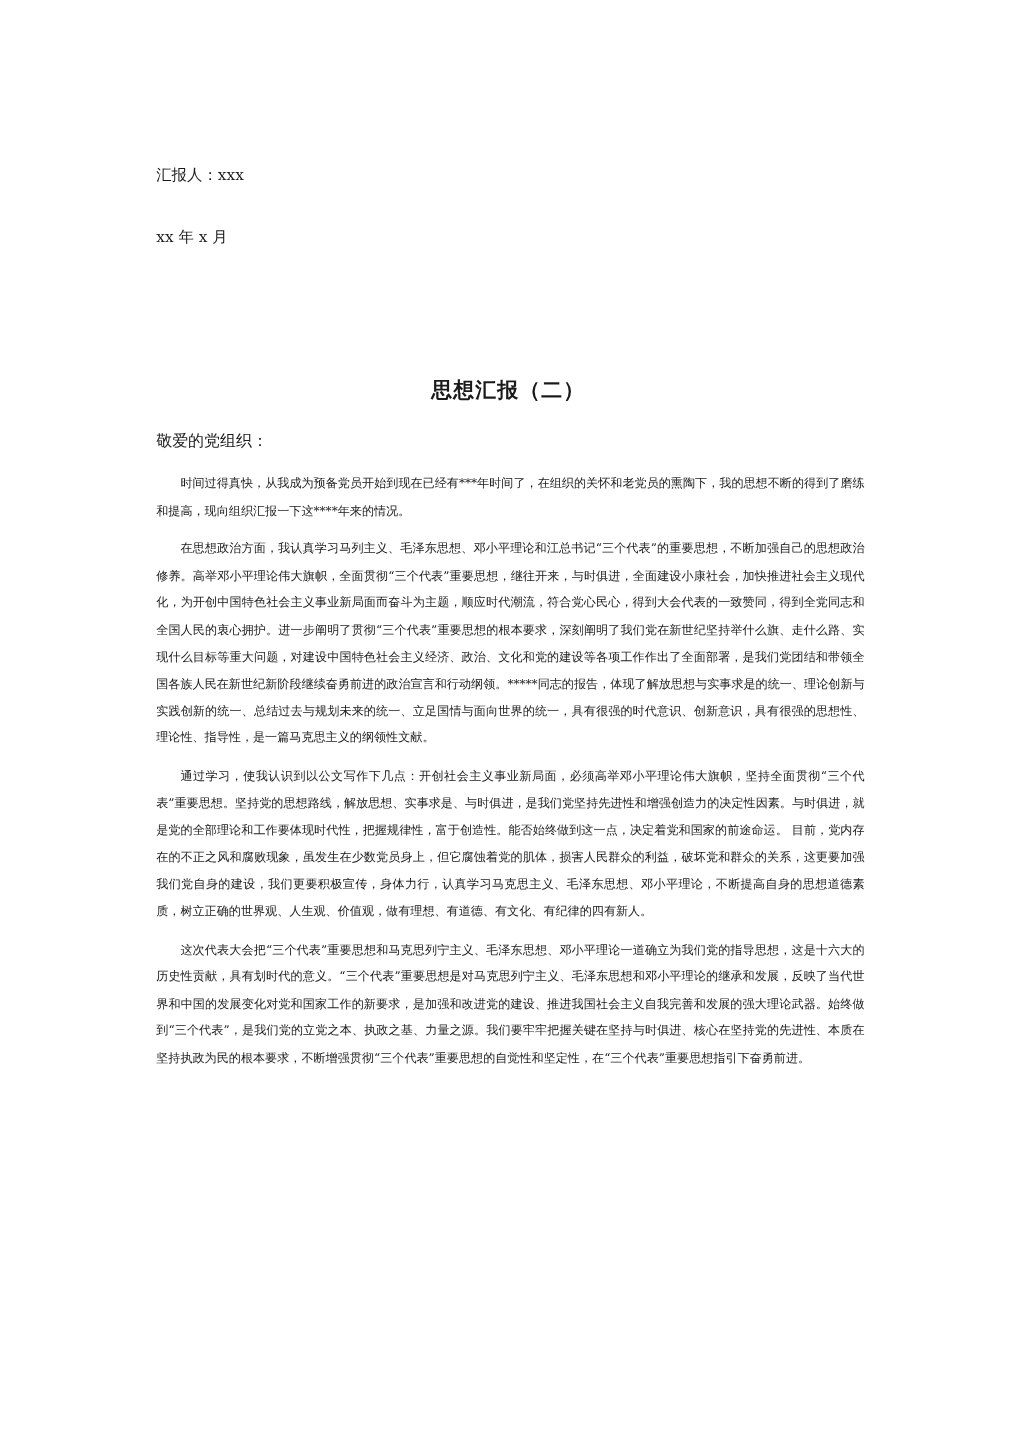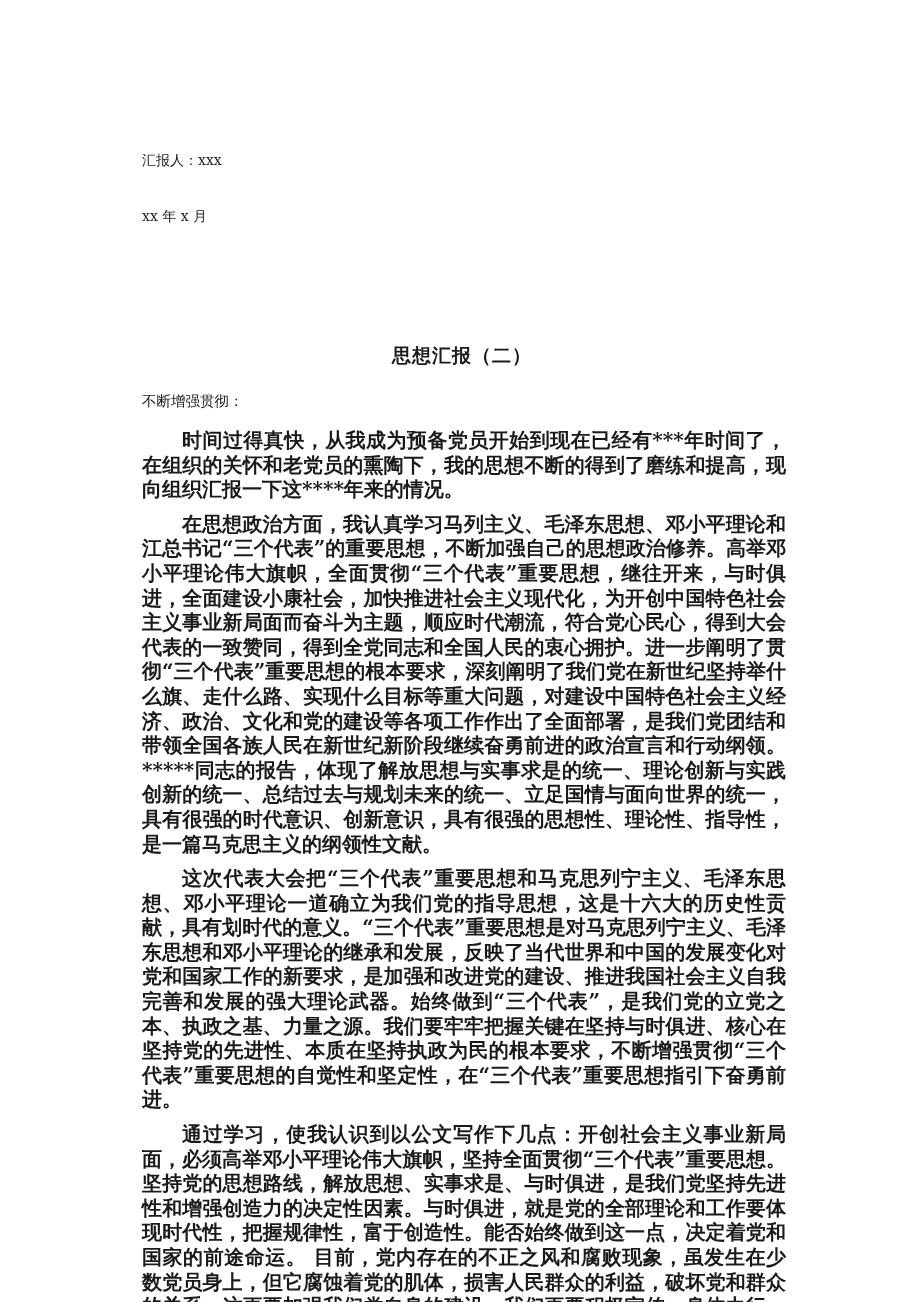--- a/index.html
+++ b/index.html
@@ -5,38 +5,38 @@
   html, body { margin: 0; padding: 0; background: #ffffff; }
   body { width: 920px; height: 1302px; position: relative; overflow: hidden;
          font-family: "DejaVu Serif", "Liberation Serif", serif; color: #1a1a1a; }
   .page { position: absolute; left: 2px; top: 0; width: 920px; height: 1119px; }
   .meta-line { position: absolute; left: 140px; font-size: 14px; line-height: 20px; }
   .title { position: absolute; left: 0; width: 920px; top: 342px; text-align: center;
            font-family: "DejaVu Sans", "Liberation Sans", sans-serif; font-weight: bold;
            font-size: 19px; line-height: 26px; letter-spacing: 1px; }
   .salutation { position: absolute; left: 140px; top: 390px; font-size: 14.5px; line-height: 22px; }
   .body-text { position: absolute; left: 140px; width: 644px; top: 428px; }
-  .para { margin: 0 0 10px 0; font-size: 20px; line-height: 24.6px; text-indent: 2em;
-          text-align: justify; text-justify: inter-character; font-weight: bold; }
+  .para { margin: 0 0 10px 0; font-size: 11px; line-height: 24.6px; text-indent: 2em;
+          text-align: justify; text-justify: inter-character; }
   .watermark { position: absolute; left: 200px; top: 598px; width: 580px; height: 90px;
                font-family: "DejaVu Sans", "Liberation Sans", sans-serif; font-size: 78px;
                line-height: 90px; color: rgba(150,150,150,0.13); letter-spacing: 2px;
                white-space: nowrap; pointer-events: none; user-select: none; }
 </style>
 </head>
 <body>
 
 <div class="page">
   <div class="meta-line" style="top:150px;">汇报人：xxx</div>
   <div class="meta-line" style="top:186px;margin-top:20px;">xx 年 x 月</div>
 
   <div class="title">思想汇报（二）</div>
 
-  <div class="salutation">不断增强贯彻：</div>
+  <div class="salutation">敬爱的党组织：</div>
 
   <div class="body-text">
     <p class="para">时间过得真快，从我成为预备党员开始到现在已经有***年时间了，在组织的关怀和老党员的熏陶下，我的思想不断的得到了磨练和提高，现向组织汇报一下这****年来的情况。</p>
     <p class="para">在思想政治方面，我认真学习马列主义、毛泽东思想、邓小平理论和江总书记“三个代表”的重要思想，不断加强自己的思想政治修养。高举邓小平理论伟大旗帜，全面贯彻“三个代表”重要思想，继往开来，与时俱进，全面建设小康社会，加快推进社会主义现代化，为开创中国特色社会主义事业新局面而奋斗为主题，顺应时代潮流，符合党心民心，得到大会代表的一致赞同，得到全党同志和全国人民的衷心拥护。进一步阐明了贯彻“三个代表”重要思想的根本要求，深刻阐明了我们党在新世纪坚持举什么旗、走什么路、实现什么目标等重大问题，对建设中国特色社会主义经济、政治、文化和党的建设等各项工作作出了全面部署，是我们党团结和带领全国各族人民在新世纪新阶段继续奋勇前进的政治宣言和行动纲领。*****同志的报告，体现了解放思想与实事求是的统一、理论创新与实践创新的统一、总结过去与规划未来的统一、立足国情与面向世界的统一，具有很强的时代意识、创新意识，具有很强的思想性、理论性、指导性，是一篇马克思主义的纲领性文献。</p>
+    <p class="para">通过学习，使我认识到以公文写作下几点：开创社会主义事业新局面，必须高举邓小平理论伟大旗帜，坚持全面贯彻“三个代表”重要思想。坚持党的思想路线，解放思想、实事求是、与时俱进，是我们党坚持先进性和增强创造力的决定性因素。与时俱进，就是党的全部理论和工作要体现时代性，把握规律性，富于创造性。能否始终做到这一点，决定着党和国家的前途命运。 目前，党内存在的不正之风和腐败现象，虽发生在少数党员身上，但它腐蚀着党的肌体，损害人民群众的利益，破坏党和群众的关系，这更要加强我们党自身的建设，我们更要积极宣传，身体力行，认真学习马克思主义、毛泽东思想、邓小平理论，不断提高自身的思想道德素质，树立正确的世界观、人生观、价值观，做有理想、有道德、有文化、有纪律的四有新人。</p>
     <p class="para">这次代表大会把“三个代表”重要思想和马克思列宁主义、毛泽东思想、邓小平理论一道确立为我们党的指导思想，这是十六大的历史性贡献，具有划时代的意义。“三个代表”重要思想是对马克思列宁主义、毛泽东思想和邓小平理论的继承和发展，反映了当代世界和中国的发展变化对党和国家工作的新要求，是加强和改进党的建设、推进我国社会主义自我完善和发展的强大理论武器。始终做到“三个代表”，是我们党的立党之本、执政之基、力量之源。我们要牢牢把握关键在坚持与时俱进、核心在坚持党的先进性、本质在坚持执政为民的根本要求，不断增强贯彻“三个代表”重要思想的自觉性和坚定性，在“三个代表”重要思想指引下奋勇前进。</p>
-    <p class="para">通过学习，使我认识到以公文写作下几点：开创社会主义事业新局面，必须高举邓小平理论伟大旗帜，坚持全面贯彻“三个代表”重要思想。坚持党的思想路线，解放思想、实事求是、与时俱进，是我们党坚持先进性和增强创造力的决定性因素。与时俱进，就是党的全部理论和工作要体现时代性，把握规律性，富于创造性。能否始终做到这一点，决定着党和国家的前途命运。 目前，党内存在的不正之风和腐败现象，虽发生在少数党员身上，但它腐蚀着党的肌体，损害人民群众的利益，破坏党和群众的关系，这更要加强我们党自身的建设，我们更要积极宣传，身体力行，认真学习马克思主义、毛泽东思想、邓小平理论，不断提高自身的思想道德素质，树立正确的世界观、人生观、价值观，做有理想、有道德、有文化、有纪律的四有新人。</p>
   </div>
 
 </div>
 
 </body></html>

